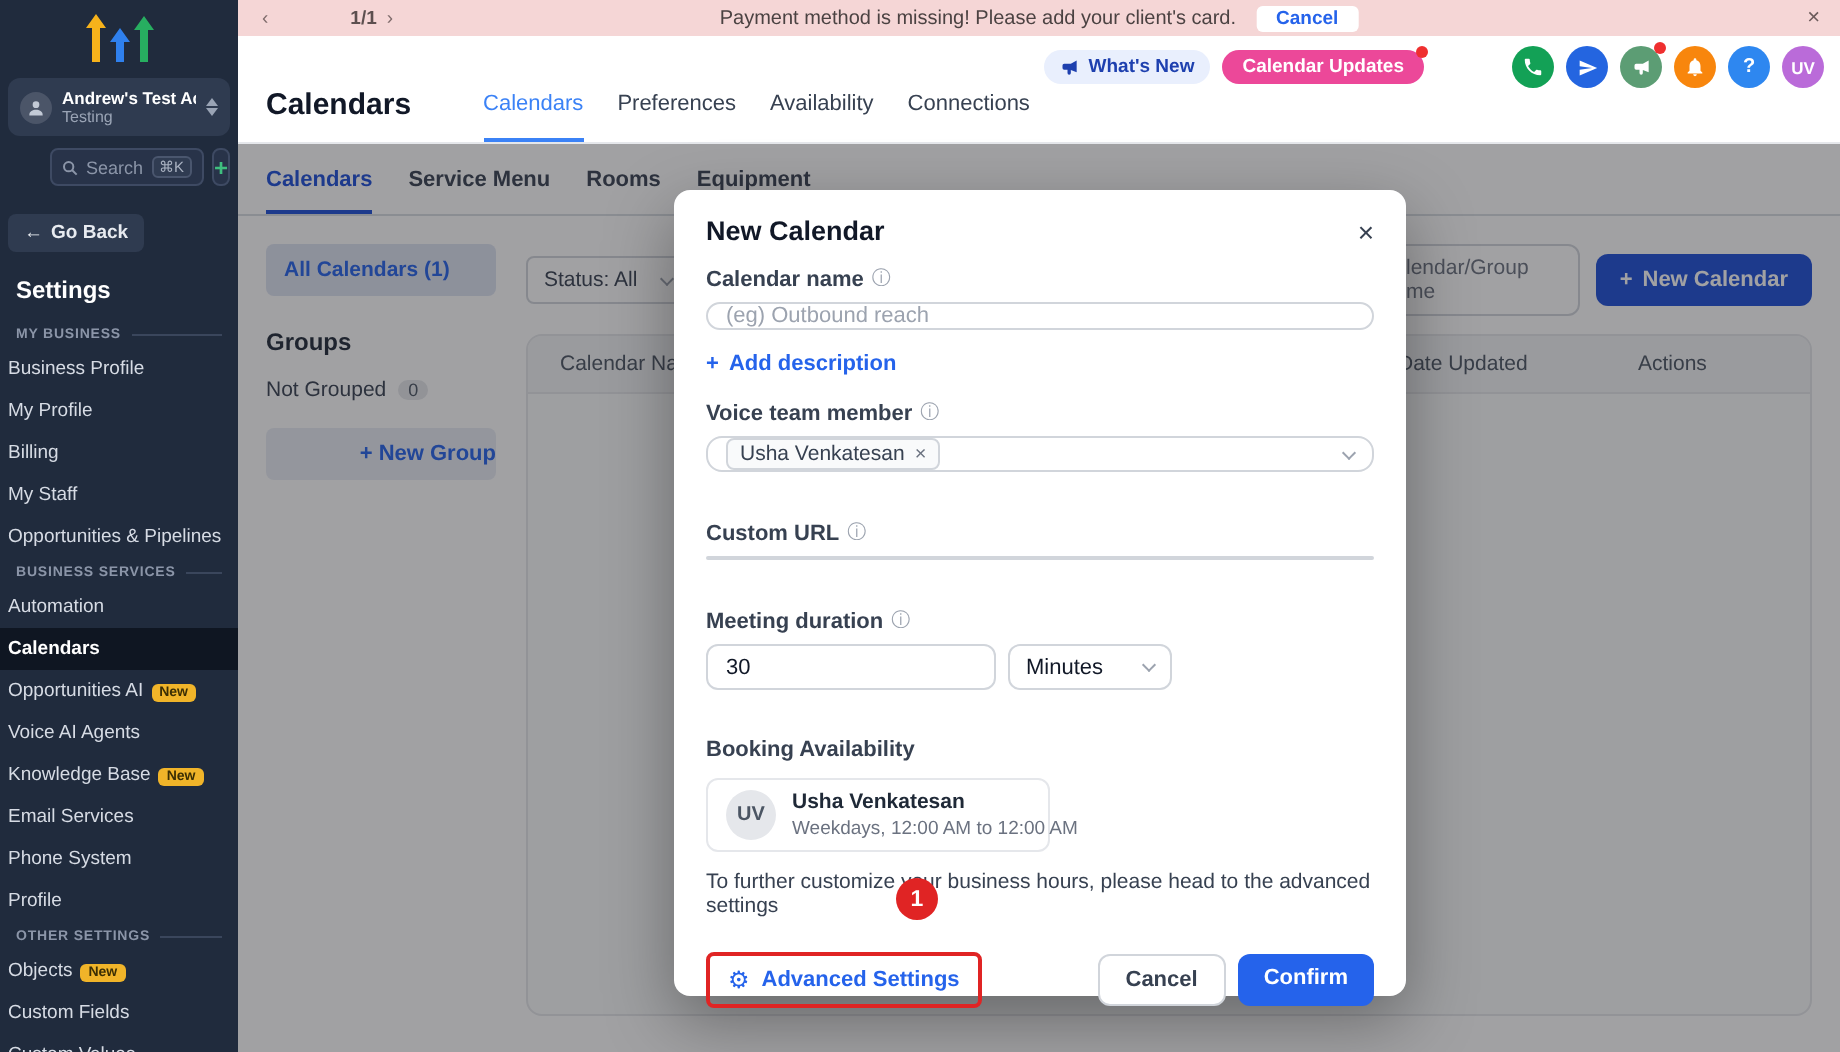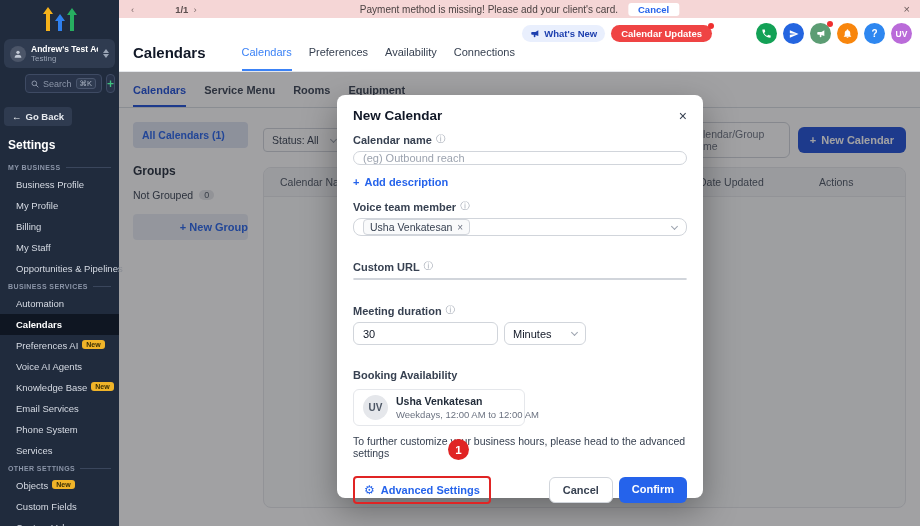--- a/index.html
+++ b/index.html
@@ -20,39 +20,39 @@
   .search-row { display:flex; gap:4px; margin:0 4px 10px;padding-left:21px; }
   .side-search { flex:1; background:#283349; border:1px solid #3e4a63; border-radius:4px; display:flex; align-items:center; gap:4px; padding:3px 5px; }
   .side-search .ph { font-size:9px; color:#8b95a8; flex:1; }
   .kbd { font-size:7.5px; color:#aab3c2; border:1px solid #4a566e; border-radius:3px; padding:0 3px; background:#303c52; }
   .green-plus { width:20px; background:#283349; border:1px solid #3e4a63; border-radius:4px; color:#3fbf7f; font-weight:700; font-size:12px; display:flex; align-items:center; justify-content:center; cursor:pointer; }
   .go-back { margin:4px 4px 10px; display:inline-flex; align-items:center; gap:4px; background:#2f3b50; border-radius:4px; padding:4px 8px; font-size:9.5px; font-weight:700; color:#e8ebf0; cursor:pointer; width:auto; }
   .side-title { font-size:12px; font-weight:700; color:#fff; padding:2px 8px 8px; }
   .side-section { display:flex; align-items:center; gap:5px; padding:4px 8px 3px; }
   .side-section span { font-size:7px; font-weight:700; letter-spacing:.4px; color:#8b95a8; white-space:nowrap; }
   .side-section i { flex:1; height:1px; background:#3a465c; }
-  .nav-item { font-size:9.5px; color:#d6dbe4; padding:5px 16px; cursor:pointer; display:flex; align-items:flex-start; gap:4px; white-space:nowrap; }
+  .nav-item { font-size:9.5px; color:#d6dbe4; padding:5px 4px; cursor:pointer; display:flex; align-items:flex-end; gap:4px; white-space:nowrap; }
   .nav-item.active { background:#0f1622; color:#fff; font-weight:700; }
   .new-badge { background:#f0b429; color:#3b2f04; font-size:7px; font-weight:700; border-radius:3px; padding:1px 4px; }
 
   
   .main { position:absolute; left:119px; top:0; width:801px; height:526px; background:#fff; }
 
   .alert-banner { position:relative; height:18px; background:#f5d6d6; display:flex; align-items:center; }
   .pager { display:flex; align-items:center; gap:5px; margin-left:12px; font-size:9.5px; color:#7d6a6a; }
   .pager .num { font-weight:700; color:#5c4f4f;margin-left:36px; }
   .banner-center { position:absolute; left:50%; transform:translateX(-50%); display:flex; align-items:center; gap:10px; }
   .banner-msg { font-size:10px; color:#4b4242; }
   .resolve-btn { background:#fff; color:#2563eb; font-size:9.5px; font-weight:700; border-radius:3px; padding:1px 10px; cursor:pointer; }
   .banner-close { position:absolute; right:10px; font-size:11px; color:#6b5b5b; cursor:pointer; }
 
   .topbar { position:relative; height:54px; border-bottom:1px solid #e5e7eb; }
   .top-right { position:absolute; top:5px; right:8px; display:flex; align-items:center; gap:6px; }
   .pill-light { display:flex; align-items:center; gap:4px; background:#e9effd; border-radius:11px; padding:3px 8px; font-size:9.5px; font-weight:700; color:#1e40af; cursor:pointer; }
-  .pill-dark { position:relative; background:#ef4444; border-radius:11px; padding:3px 10px; font-size:9.5px; font-weight:700; color:#fff; cursor:pointer; margin-right:38px; }
+  .pill-dark { position:relative; background:#ec4899; border-radius:11px; padding:3px 10px; font-size:9.5px; font-weight:700; color:#fff; cursor:pointer; margin-right:38px; }
   .red-dot { position:absolute; top:-2px; right:-2px; width:6px; height:6px; border-radius:50%; background:#ef2f2f; }
   .circ { position:relative; width:21px; height:21px; border-radius:50%; display:flex; align-items:center; justify-content:center; cursor:pointer; color:#fff; font-size:10px; font-weight:700; }
   .title-row { position:absolute; left:14px; bottom:0; display:flex; align-items:flex-end; }
   .page-title { font-size:15px; font-weight:700; color:#111827; padding-bottom:10px; margin-right:36px; }
   .htab { font-size:11px; color:#374151; padding-bottom:11px; margin-right:17px; cursor:pointer; border-bottom:2px solid transparent; }
   .htab.active { color:#3b82f6; border-bottom-color:#3b82f6; }
 
   .content { position:absolute; top:72px; left:0; right:0; bottom:0; background:#fff; }
   .content-tabs { display:flex; gap:18px; padding:12px 14px 0; border-bottom:1px solid #d8dce2; }
   .ctab { font-size:11px; font-weight:700; color:#374151; padding-bottom:9px; cursor:pointer; border-bottom:2px solid transparent; white-space:nowrap; }
@@ -188,38 +188,38 @@
         <span>BUSINESS SERVICES</span>
         <i></i>
       </div>
     <div class="nav-item">
         <span>Automation</span>
       </div>
     <div class="nav-item active">
         <span>Calendars</span>
       </div>
     <div class="nav-item">
-        <span>Preferences AI</span>
+        <span>Opportunities AI</span>
         <span class="new-badge">New</span>
       </div>
     <div class="nav-item">
         <span>Voice AI Agents</span>
       </div>
     <div class="nav-item">
         <span>Knowledge Base</span>
         <span class="new-badge">New</span>
       </div>
     <div class="nav-item">
         <span>Email Services</span>
       </div>
     <div class="nav-item">
         <span>Phone System</span>
       </div>
     <div class="nav-item">
-        <span>Services</span>
+        <span>Profile</span>
       </div>
 
     <div class="side-section">
         <span>OTHER SETTINGS</span>
         <i></i>
       </div>
     <div class="nav-item">
         <span>Objects</span>
         <span class="new-badge">New</span>
       </div>

